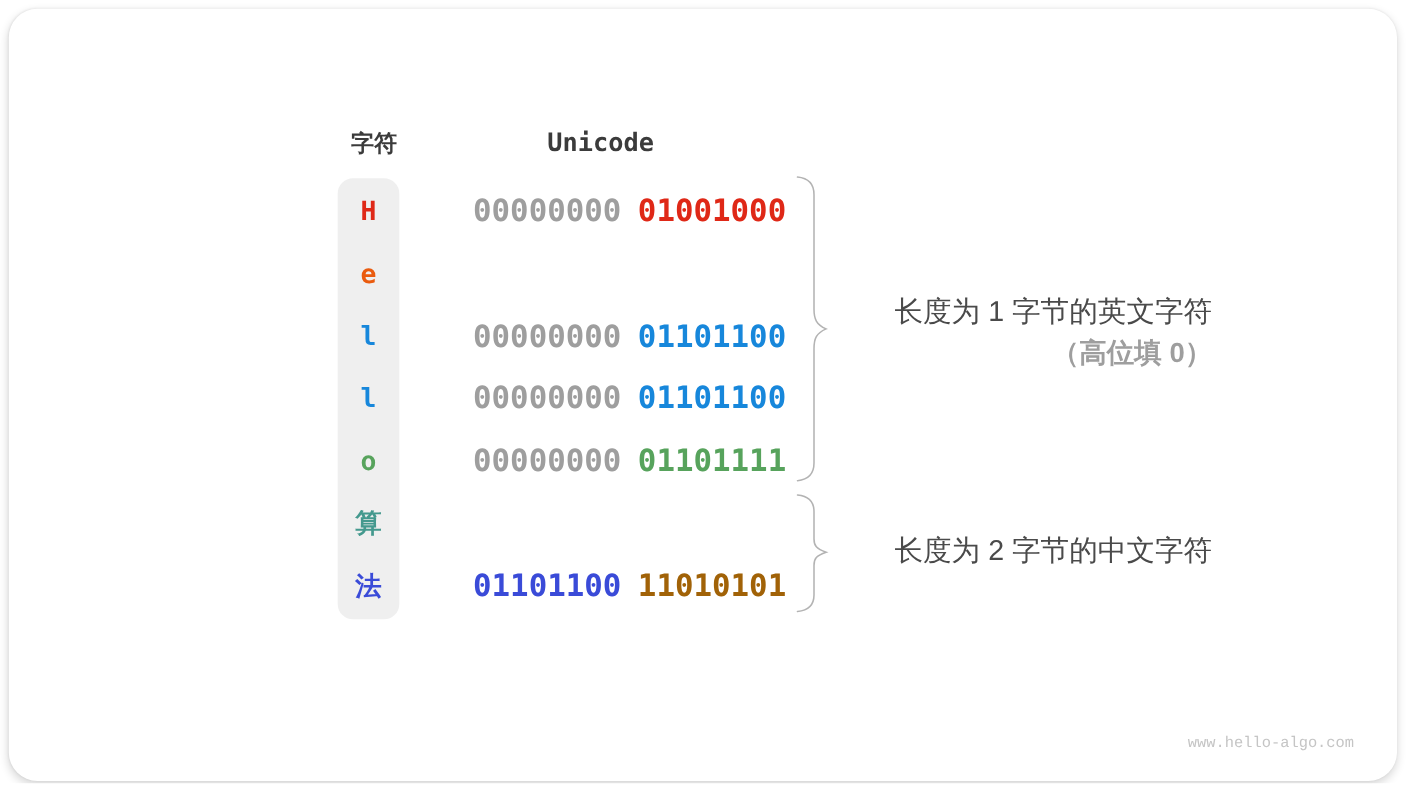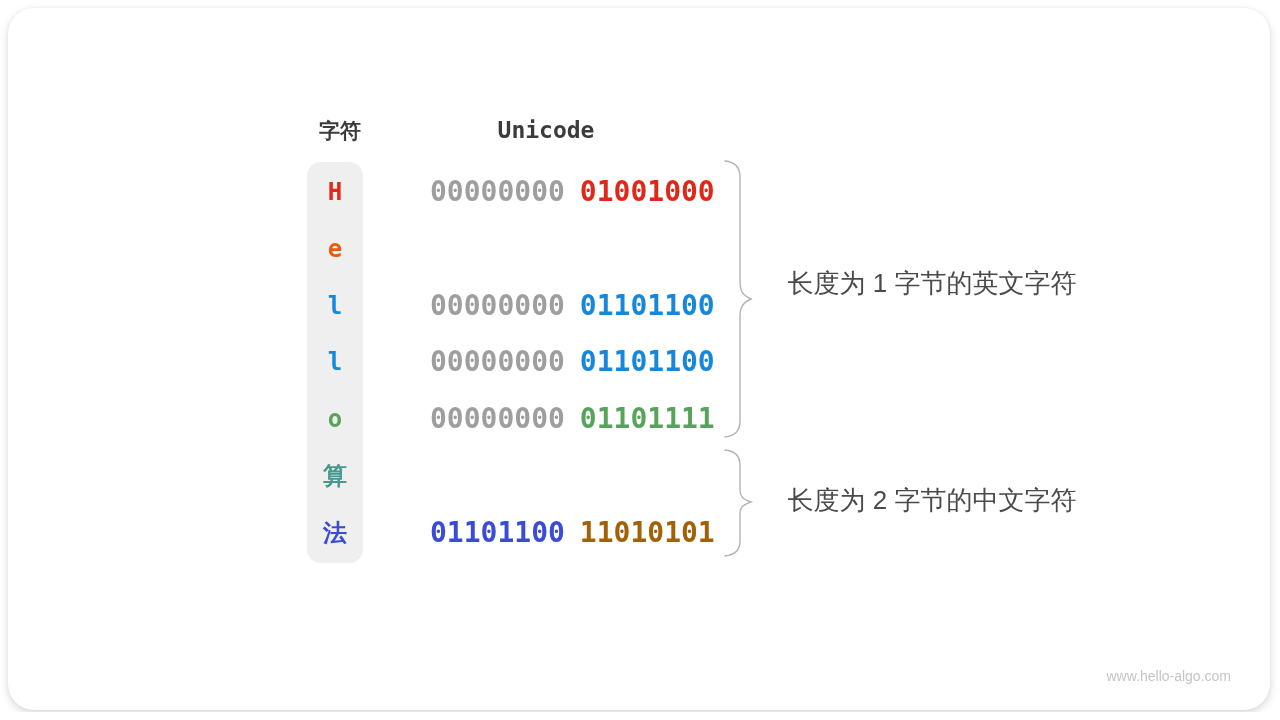--- a/index.html
+++ b/index.html
@@ -85,36 +85,36 @@
   .brace path {
     fill: none;
     stroke: #b3b3b3;
     stroke-width: 1.4;
     stroke-linecap: round;
   }
   .annot {
     position: absolute;
     left: 754px;
     width: 340px;
-    text-align: center;
+    text-align: right;
     color: #4a4a4a;
     font-size: 26px;
     line-height: 38px;
   }
   .annot-sub {
     color: #9e9e9e;
     font-weight: 700;
     font-size: 25px;
     line-height: 38px;
   }
   .watermark {
     position: absolute;
     right: 39px;
     top: 660px;
-    font-family: Liberation Sans, sans-serif;
+    font-family: Liberation Mono, monospace;
     font-size: 14px;
     color: #c5c5c5;
   }
 </style>
 </head>
 <body>
 
 <div class="canvas">
   <div class="card">
 
@@ -169,20 +169,21 @@
     <svg class="brace" style="left:713px; top:152px;" width="34" height="280" viewBox="0 0 34 280">
       <path d="M4 1 C14 2 19 7 19 17 L19 121 C19 130 21 135 30 139 C21 143 19 148 19 157 L19 261 C19 271 14 276 4 277"></path>
     </svg>
 
     <svg class="brace" style="left:713px; top:441px;" width="34" height="110" viewBox="0 0 34 110">
       <path d="M4 1 C14 2 19 7 19 16 L19 41 C19 47 21 50 30 53 C21 56 19 59 19 65 L19 92 C19 101 14 106 4 107"></path>
     </svg>
 
     <div class="annot" style="top:256px">
       <div>长度为 1 字节的英文字符</div>
+      <div class="annot-sub">（高位填 0）</div>
     </div>
 
     <div class="annot" style="top:473px">
       <div>长度为 2 字节的中文字符</div>
     </div>
 
     <div class="watermark">www.hello-algo.com</div>
 
   </div>
 </div>

